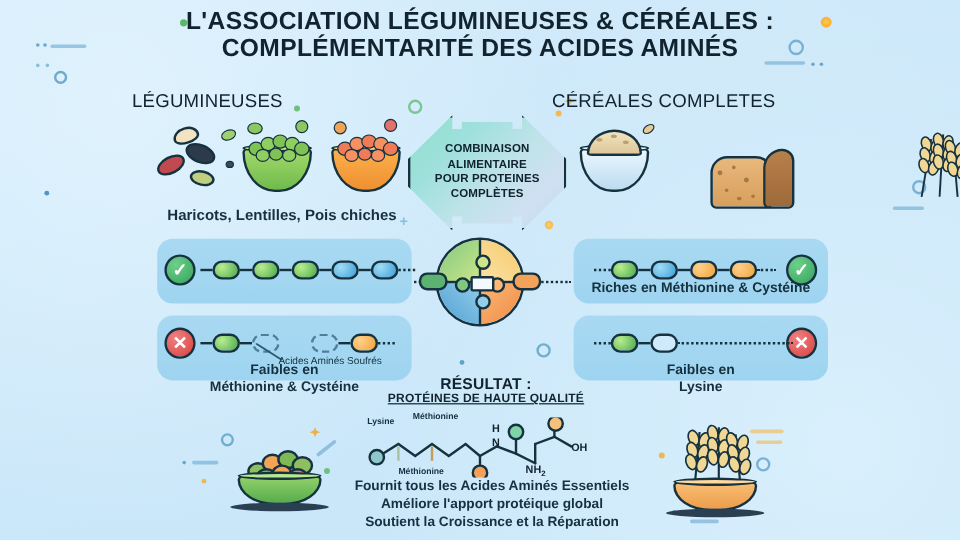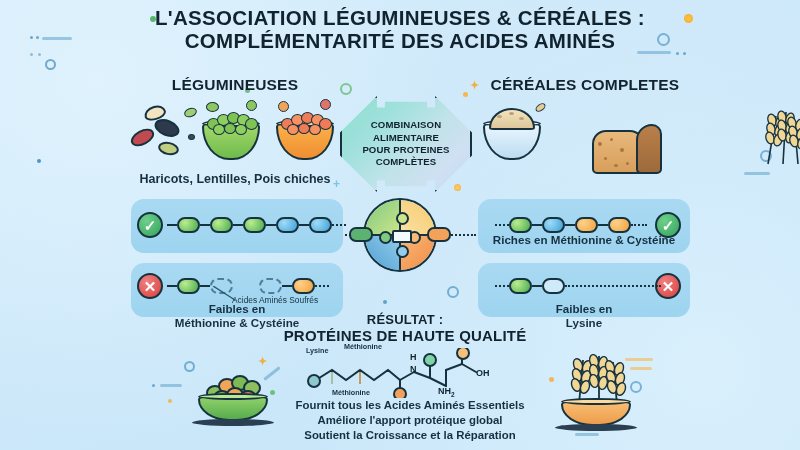--- a/index.html
+++ b/index.html
@@ -30,21 +30,21 @@
   #title-block{left:0;right:0;top:6px;text-align:center;}
   .title-line{
     font-weight:800;letter-spacing:.3px;color:#11232f;
     line-height:1.14;
   }
   #title1{font-size:20.5px;}
   #title2{font-size:20.5px;}
 
   
   .col-head{
-    font-size:15.5px;font-weight:700;color:#12232f;text-align:center;
+    font-size:15.5px;font-weight:400;color:#12232f;text-align:left;
     letter-spacing:.2px;
   }
   .col-sub{
     font-size:12.5px;font-weight:700;color:#17303f;text-align:center;
   }
 
   
   .food-row{display:flex;align-items:flex-end;justify-content:center;gap:10px;}
 
   .bowl{position:relative;}
@@ -140,21 +140,21 @@
   #puzzle .q4{right:0;bottom:0;background:linear-gradient(315deg,#f08a45,#fbb977);}
   #puzzle .cross-v{position:absolute;left:50%;top:0;width:2px;height:100%;background:#16323f;transform:translateX(-1px);}
   #puzzle .cross-h{position:absolute;top:50%;left:0;height:2px;width:100%;background:#16323f;transform:translateY(-1px);}
   #puzzle .knob{position:absolute;width:13px;height:13px;border-radius:50%;border:2px solid #16323f;box-sizing:border-box;}
 
   
   .result-line{
     text-align:center;font-weight:800;color:#11232f;letter-spacing:.2px;line-height:1.16;
   }
   #res1{font-size:13px;}
-  #res2{font-size:15px;}
+  #res2{font-size:10px;text-decoration:underline;}
 
   .benefit{
     text-align:center;font-size:11.4px;font-weight:700;color:#15303f;line-height:1.33;
   }
 
   
   .mol-label{position:absolute;font-size:7.2px;font-weight:700;color:#16303f;white-space:nowrap;}
   .mol-atom{position:absolute;font-size:9px;font-weight:800;color:#11232f;}
   .mol-sub{font-size:6.5px;vertical-align:sub;}
 </style>

